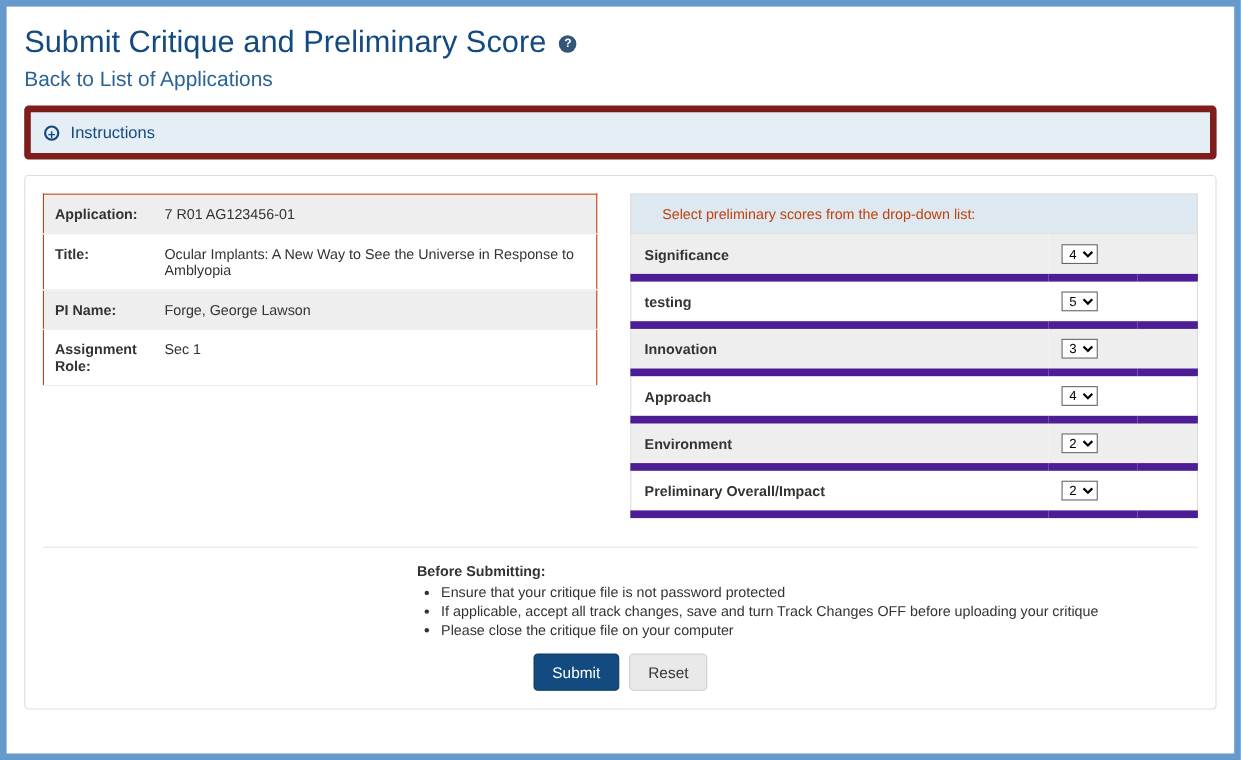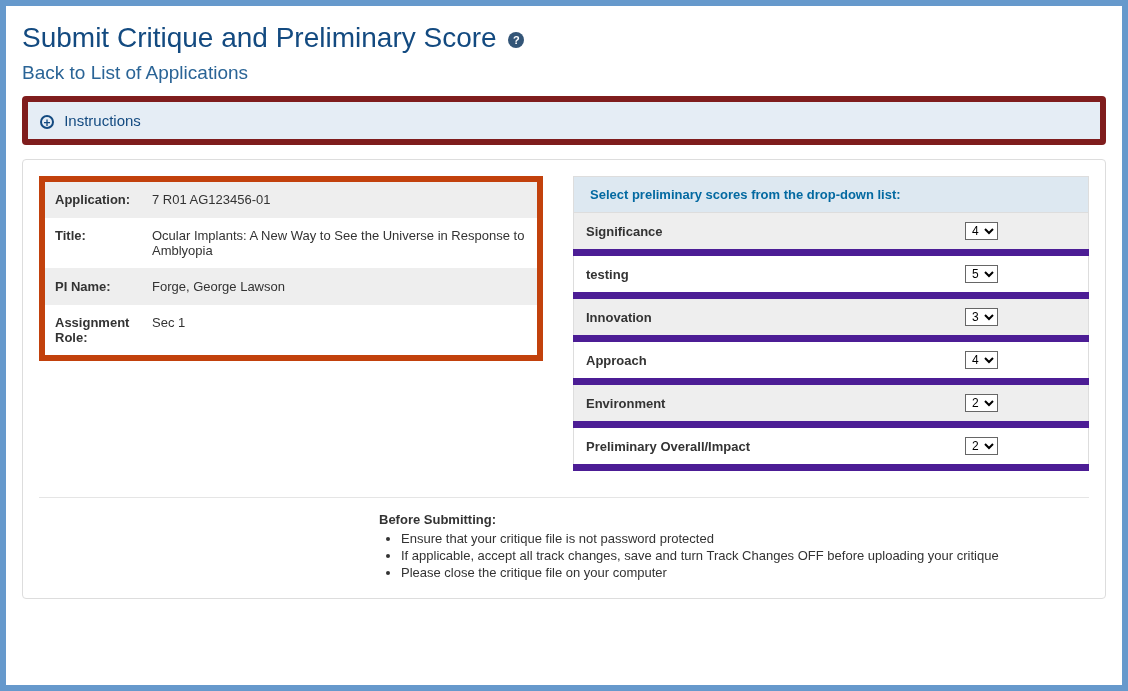--- a/index.html
+++ b/index.html
@@ -74,41 +74,41 @@
     display: flex;
     gap: 30px;
     align-items: flex-start;
   }
   .col-left { flex: 0 0 48%; }
   .col-right { flex: 1; }
 
   table.info-table {
     width: 100%;
     border-collapse: collapse;
-    border: 6px solid #c2410c;
+    border: 1px solid #c2410c;
   }
   table.info-table th, table.info-table td {
     padding: 10px 10px;
     text-align: left;
     vertical-align: top;
     font-size: 13px;
     border-bottom: 1px solid #eee;
   }
   table.info-table tr:nth-child(odd) { background: #eeeeee; }
   table.info-table tr:nth-child(even) { background: #ffffff; }
   table.info-table th {
     width: 100px;
     font-weight: bold;
   }
 
   .scores-header {
     background: #dde8f1;
-    color: #0369a1;
-    font-weight: bold;
-    padding: 10px 16px;
+    color: #c2410c;
+    font-weight: normal;
+    padding: 10px 28px;
     border: 1px solid #ddd;
     border-bottom: none;
     font-size: 13px;
   }
   table.score-table {
     width: 100%;
     border-collapse: collapse;
     border: 1px solid #ddd;
   }
   table.score-table td {
@@ -246,14 +246,18 @@
 
     <div class="notes-block">
       <div class="heading">Before Submitting:</div>
       <ul id="notes-list">
           <li>Ensure that your critique file is not password protected</li>
           <li>If applicable, accept all track changes, save and turn Track Changes OFF before uploading your critique</li>
           <li>Please close the critique file on your computer</li>
         </ul>
     </div>
 
+    <div class="btn-row">
+      <button class="btn btn-primary">Submit</button>
+      <button class="btn btn-default">Reset</button>
+    </div>
   </div>
 </div>
 
 </body></html>

